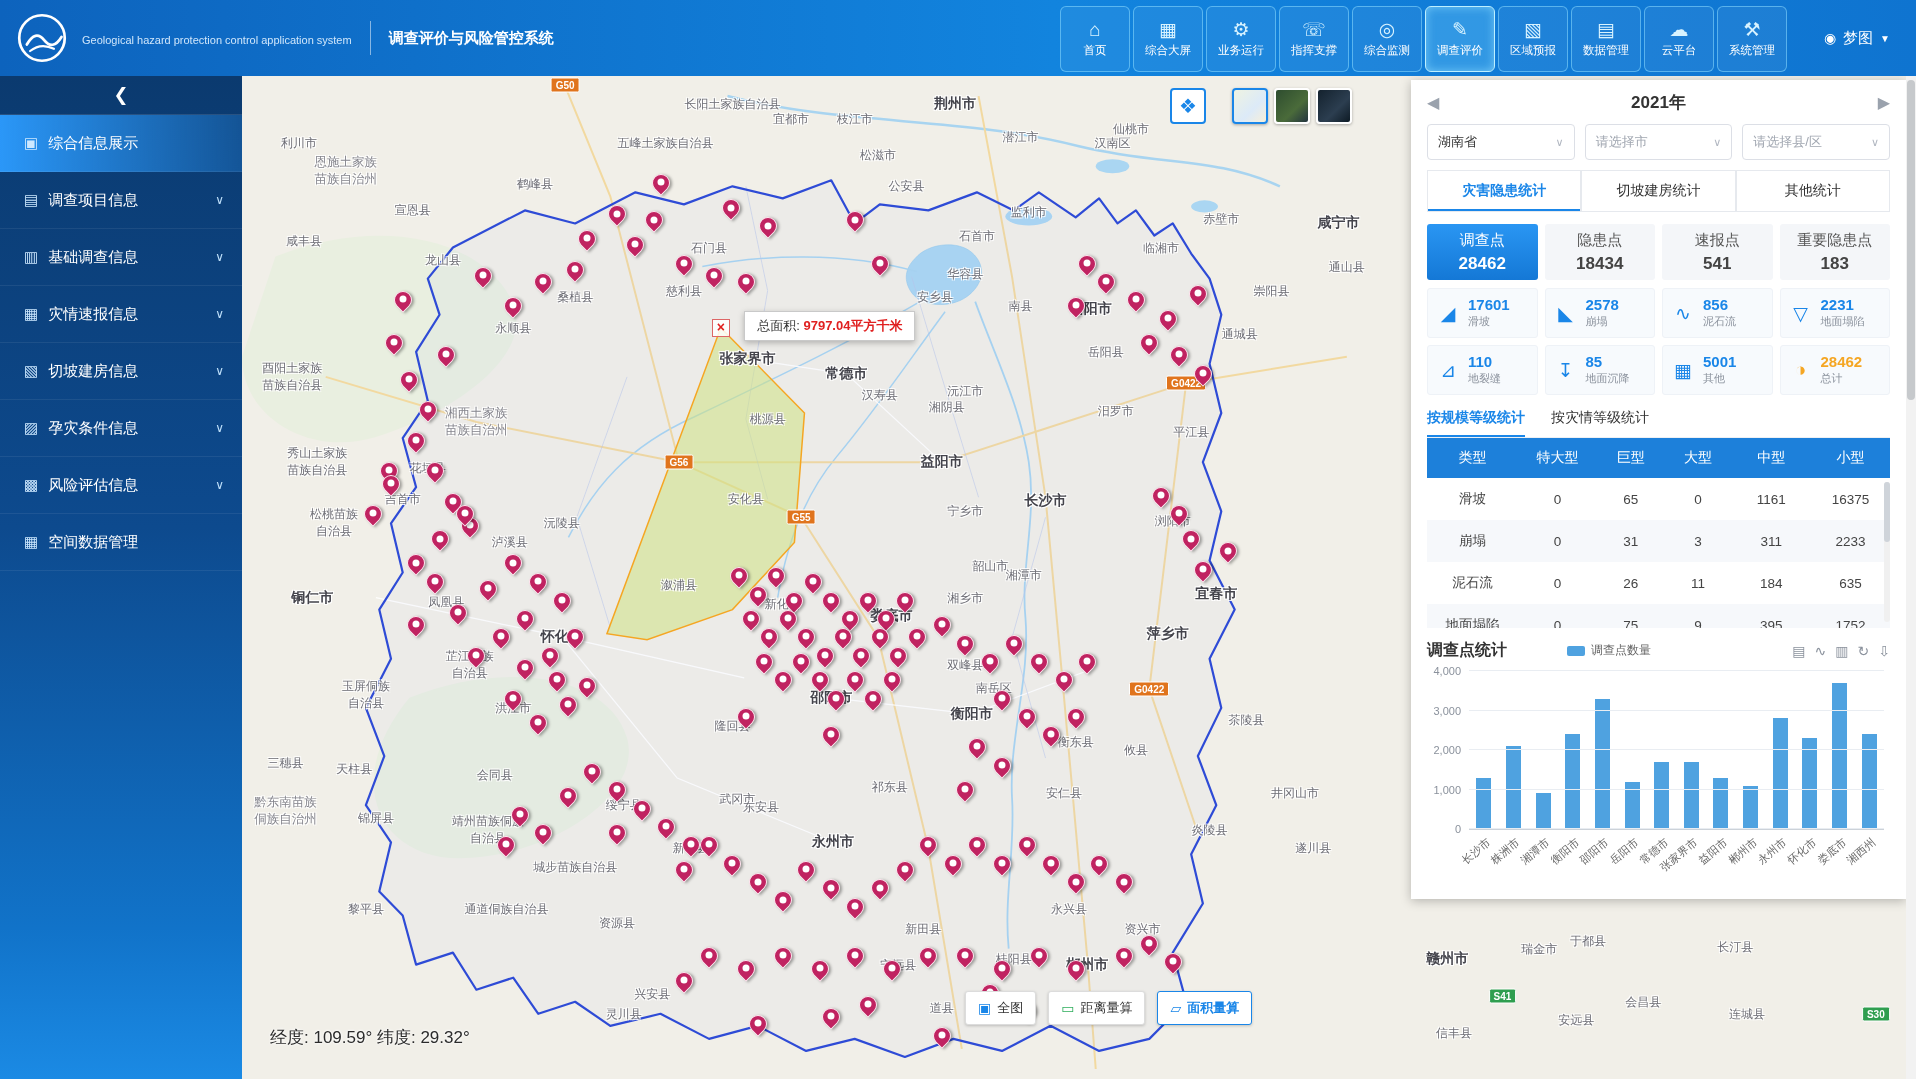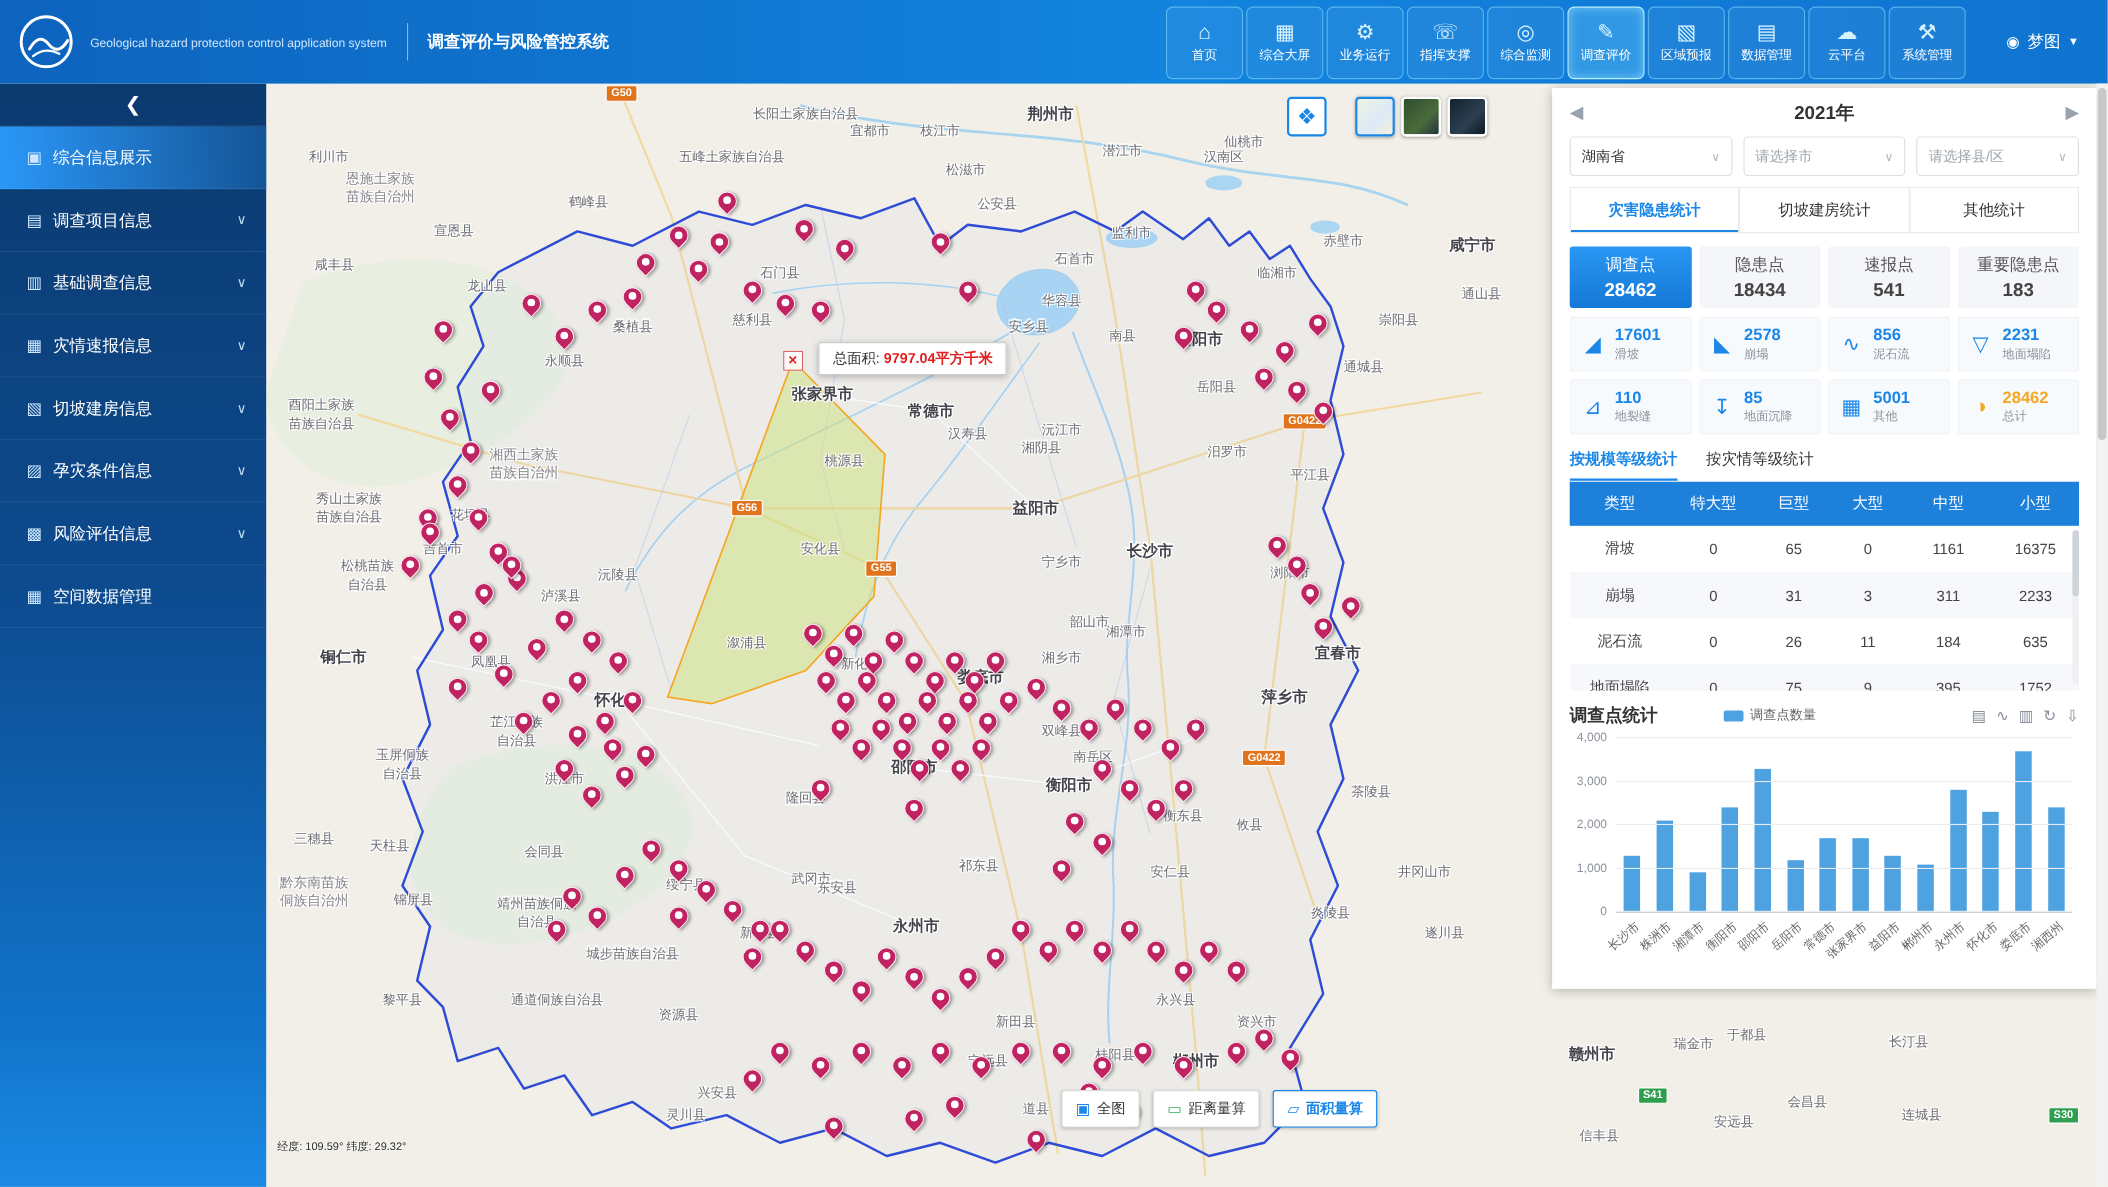--- a/index.html
+++ b/index.html
@@ -69,21 +69,21 @@
     box-sizing:border-box;cursor:pointer;}
   .thumb.vector{background:linear-gradient(135deg,#eef3e2,#dceaf8 60%,#f7efd9);border-color:#1a86e8;}
   .thumb.image{background:linear-gradient(135deg,#2e4d2f,#4a6b3a 60%,#23343f);}
   .thumb.dark{background:linear-gradient(135deg,#14222e,#2c3e50 60%,#0d1a24);}
   .map-btns{position:absolute;left:723px;bottom:54px;display:flex;gap:12px;z-index:9;}
   .map-btn{height:32px;padding:0 12px;background:#fff;border:1px solid #dcdcdc;border-radius:3px;
     display:flex;align-items:center;gap:6px;font-size:13px;color:#333;cursor:pointer;
     box-shadow:0 1px 3px rgba(0,0,0,.2);}
   .map-btn.active{border-color:#1a86e8;color:#1a86e8;font-weight:bold;}
   .map-btn .mico{font-size:14px;}
-  .coords{position:absolute;left:10px;bottom:30px;font-size:10px;color:#2b2b2b;z-index:9;
+  .coords{position:absolute;left:28px;bottom:30px;font-size:17px;color:#2b2b2b;z-index:9;
     text-shadow:0 0 3px #fff,0 0 3px #fff;}
 
   
   .panel{position:absolute;left:1411px;top:80px;width:495px;height:819px;background:#fff;z-index:30;
     box-shadow:0 2px 10px rgba(0,0,0,.25);display:flex;flex-direction:column;
     padding:0 16px;box-sizing:border-box;overflow:hidden;}
   .year-row{height:44px;flex:none;display:flex;align-items:center;justify-content:center;position:relative;
     font-size:17px;font-weight:bold;color:#333;}
   .year-arrow{position:absolute;top:50%;transform:translateY(-50%);font-size:16px;color:#9aa2ad;cursor:pointer;}
   .year-arrow.prev{left:0;} .year-arrow.next{right:0;}

